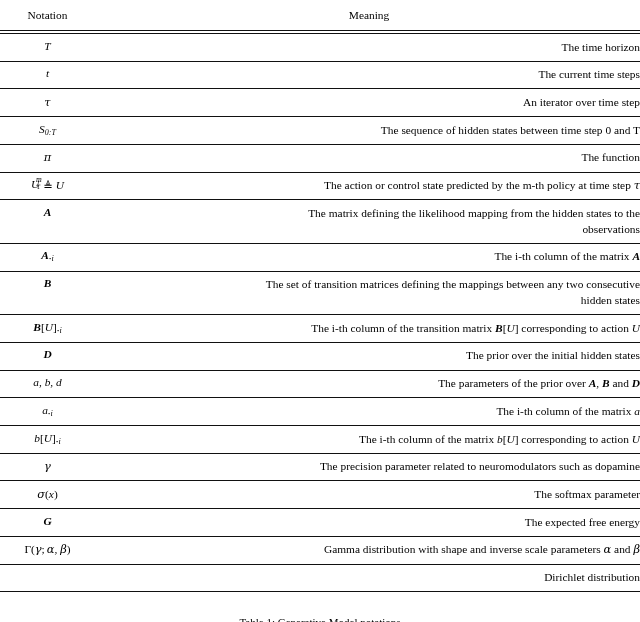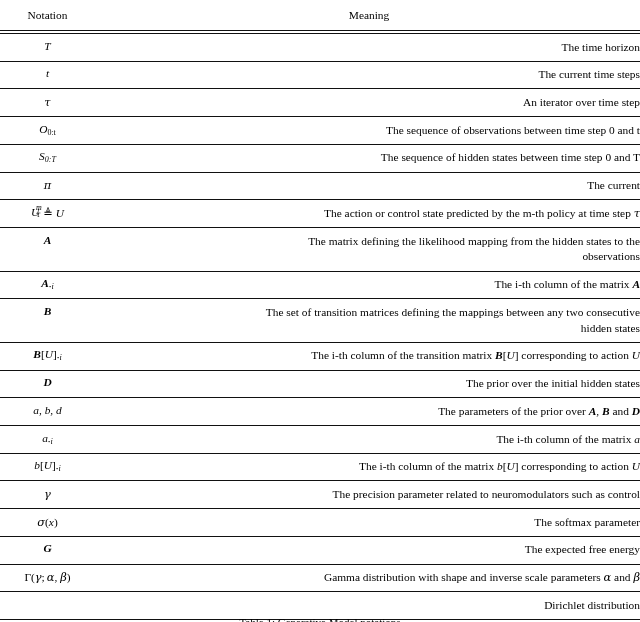--- a/index.html
+++ b/index.html
@@ -190,33 +190,29 @@
       <tr class="data-row">
         <td class="cell-notation"><span class="mi">t</span></td>
         <td class="cell-meaning">The current time steps</td>
       </tr>
 
       <tr class="data-row">
         <td class="cell-notation"><span class="mgreek">τ</span></td>
         <td class="cell-meaning">An iterator over time step</td>
       </tr>
 
-      <tr class="data-row">
-        <td class="cell-notation"><span class="mi">O</span><sub class="msub-up">0:t</sub></td>
-        <td class="cell-meaning">The sequence of observations between time step 0 and t</td>
-      </tr>
 
       <tr class="data-row">
         <td class="cell-notation"><span class="mi">S</span><sub class="msub">0:T</sub></td>
         <td class="cell-meaning">The sequence of hidden states between time step 0 and T</td>
       </tr>
 
       <tr class="data-row">
         <td class="cell-notation"><span class="mgreek">π</span></td>
-        <td class="cell-meaning">The current</td>
+        <td class="cell-meaning">The function</td>
       </tr>
 
       <tr class="data-row">
         <td class="cell-notation"><span class="subsup"><span class="base mi">U</span><span class="sp">m</span><span class="sb mgreek">τ</span></span><span class="mup" style="margin:0 3px 0 6px;">≜</span><span class="mi">U</span></td>
         <td class="cell-meaning"><span>The action or control state predicted by the m-th policy at time step </span><span class="mgreek">τ</span></td>
       </tr>
 
       <tr class="data-row">
         <td class="cell-notation"><span class="mbf">A</span></td>
         <td class="cell-meaning"><span>The matrix defining the likelihood mapping from the hidden states to the</span><br><span>observations</span></td>
@@ -252,21 +248,21 @@
         <td class="cell-meaning"><span>The i-th column of the matrix </span><span class="mi">a</span></td>
       </tr>
 
       <tr class="data-row">
         <td class="cell-notation"><span class="mi">b</span><span class="mup">[</span><span class="mi">U</span><span class="mup">]</span><span class="dotidx"><span class="dot">·</span><span class="idx">i</span></span></td>
         <td class="cell-meaning"><span>The i-th column of the matrix </span><span class="mi">b</span><span class="mup">[</span><span class="mi">U</span><span class="mup">]</span><span> corresponding to action </span><span class="mi">U</span></td>
       </tr>
 
       <tr class="data-row">
         <td class="cell-notation"><span class="mgreek">γ</span></td>
-        <td class="cell-meaning">The precision parameter related to neuromodulators such as control</td>
+        <td class="cell-meaning">The precision parameter related to neuromodulators such as dopamine</td>
       </tr>
 
       <tr class="data-row">
         <td class="cell-notation"><span class="mgreek">σ</span><span class="mup">(</span><span class="mi">x</span><span class="mup">)</span></td>
         <td class="cell-meaning">The softmax parameter</td>
       </tr>
 
       <tr class="data-row">
         <td class="cell-notation"><span class="mbf">G</span></td>
         <td class="cell-meaning">The expected free energy</td>

